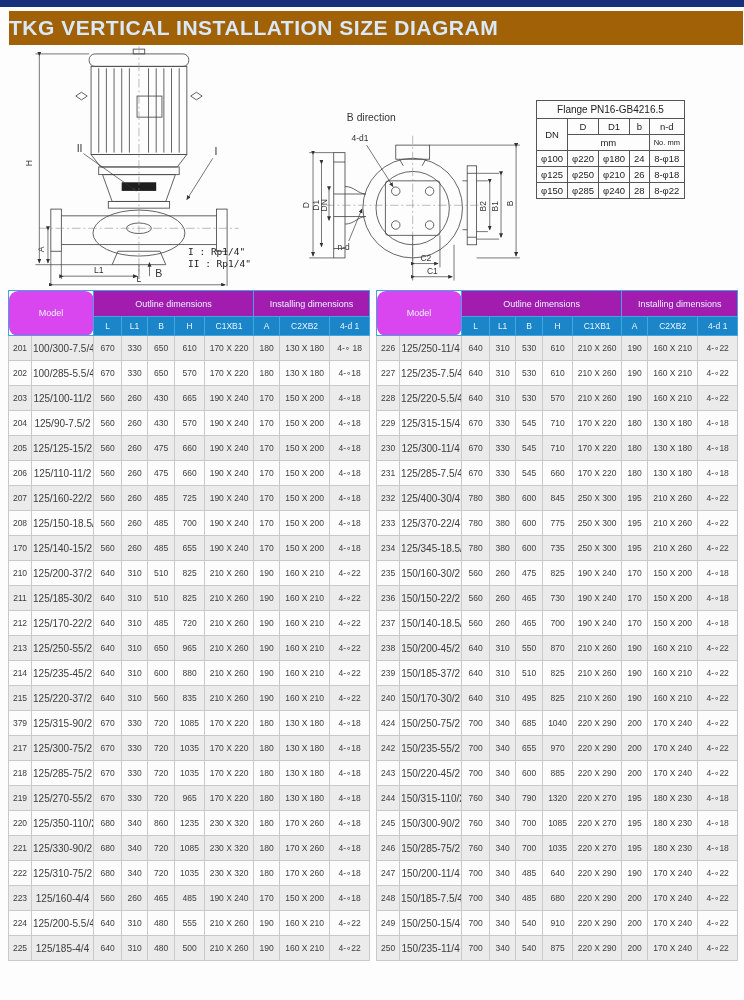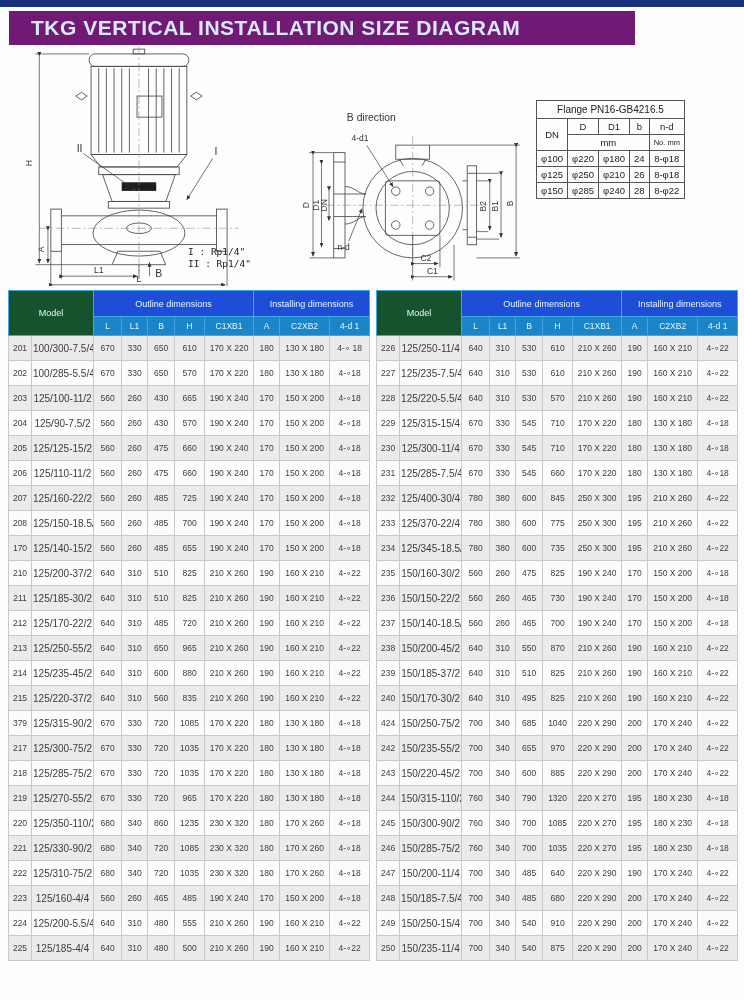--- a/index.html
+++ b/index.html
@@ -1,43 +1,43 @@
 <!DOCTYPE html>
 <html><head>
 <meta charset="utf-8">
 <style>
   * { margin:0; padding:0; box-sizing:border-box; }
   html,body { width:744px; background:#ffffff; font-family:"Liberation Sans", sans-serif; color:#3a3a3a; }
   .page { position:relative; width:744px; height:1000px; background:#fdfdfd; overflow:hidden; }
 
   .top-strip { position:absolute; left:0; top:0; width:744px; height:7px; background:#16307c; }
-  .title-bar { position:absolute; left:9px; top:11px; width:626px; height:34px; background:#701a75;
-               display:flex; align-items:center; padding-left:22px; }
+  .title-bar { position:absolute; left:9px; top:11px; width:734px; height:34px; background:#a16207;
+               display:flex; align-items:center; }
   .title-bar h1 { font-size:21px; font-weight:bold; color:#d9e9fa; letter-spacing:0.5px; }
 
   .diagram-area { position:absolute; left:0; top:44px; width:744px; height:246px; }
   svg text { font-family:"Liberation Sans", sans-serif; font-size:9px; fill:#333; }
   svg .big { font-size:11px; }
   .sketch { position:absolute; }
   .notes { position:absolute; left:188px; top:202px; font-size:9.5px; color:#222;
            font-family:"DejaVu Sans Mono", monospace; line-height:12px; }
 
   
   .flange-tbl { position:absolute; left:536px; top:56px; border-collapse:collapse; font-size:9.5px; color:#222; }
   .flange-tbl th, .flange-tbl td { border:1px solid #555; text-align:center; padding:1px 4px; height:16px; font-weight:normal;margin-top:36px; }
   .flange-tbl .ttl { border-bottom:1px solid #555; font-size:10px; height:18px; }
   .flange-tbl .small { font-size:7.5px; }
 
   
   .tables-wrap { position:absolute; left:8px; top:290px; width:728px; display:flex; gap:6px; }
   table.dims { border-collapse:collapse; table-layout:fixed; width:361px; font-size:8.5px; }
-  table.dims th { background:#1d4ed8; color:#eaf5fd; font-weight:normal; border:1px solid #3fa6e2; }
+  table.dims th { background:#a21caf; color:#eaf5fd; font-weight:normal; border:1px solid #3fa6e2; }
   table.dims thead tr.grp th { height:26px; font-size:9px; }
   table.dims thead tr.sub th { height:19px; background:#1b85c9; font-size:8.5px; }
-  table.dims thead th.model-h { background:#14532d; font-size:9.5px; }
+  table.dims thead th.model-h { background:#d946ef; font-size:9.5px;border-radius:9px; }
   table.dims td { border:1px solid #c9c9c9; text-align:center; height:25px; padding:0 1px;
                   overflow:hidden; white-space:nowrap; color:#3c3c3c; }
   table.dims tr.odd td { background:#ebebeb; }
   table.dims tr.even td { background:#fcfcfc; }
   table.dims td.c-model { font-size:10px; }
   col.c-no{width:23px} col.c-model{width:62px} col.c-l{width:28px} col.c-l1{width:26px}
   col.c-b{width:27px} col.c-h{width:30px} col.c-c1{width:49px} col.c-a{width:26px}
   col.c-c2{width:50px} col.c-d{width:40px}
 </style>
 </head>

